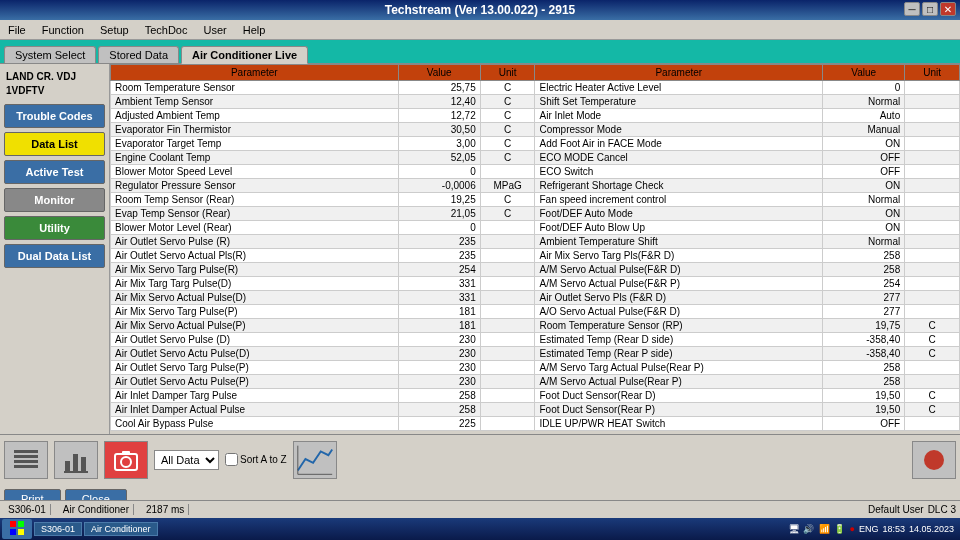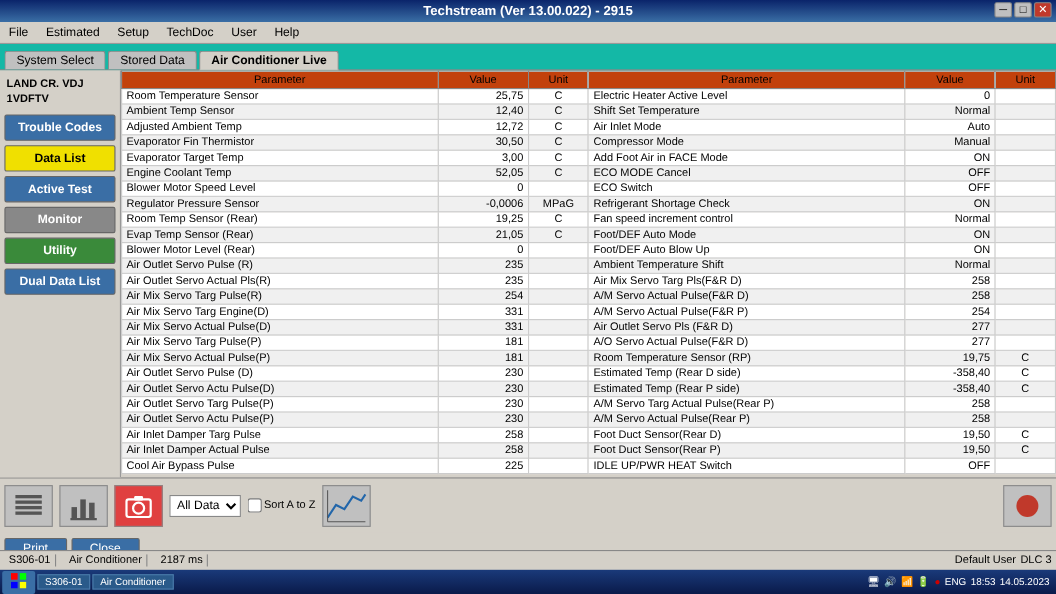--- a/index.html
+++ b/index.html
@@ -287,21 +287,21 @@
   <span class="title-text">Techstream (Ver 13.00.022) - 2915</span>
   <div class="window-controls">
     <div class="win-btn minimize">─</div>
     <div class="win-btn maximize">□</div>
     <div class="win-btn close">✕</div>
   </div>
 </div>
 
 <div id="menu-bar">
   <span class="menu-item">File</span>
-  <span class="menu-item">Estimated</span>
+  <span class="menu-item">Function</span>
   <span class="menu-item">Setup</span>
   <span class="menu-item">TechDoc</span>
   <span class="menu-item">User</span>
   <span class="menu-item">Help</span>
 </div>
 
 <div id="tab-bar">
   <div class="tab">System Select</div>
   <div class="tab">Stored Data</div>
   <div class="tab active">Air Conditioner Live</div>
@@ -443,21 +443,21 @@
             </tr>
             <tr>
               <td class="param-col">Air Mix Servo Targ Pulse(R)</td>
               <td class="val-col">254</td>
               <td class="unit-col"></td>
               <td class="param-col">A/M Servo Actual Pulse(F&amp;R D)</td>
               <td class="val-col">258</td>
               <td class="unit-col"></td>
             </tr>
             <tr>
-              <td class="param-col">Air Mix Servo Targ Engine(D)</td>
+              <td class="param-col">Air Mix Targ Targ Pulse(D)</td>
               <td class="val-col">331</td>
               <td class="unit-col"></td>
               <td class="param-col">A/M Servo Actual Pulse(F&amp;R P)</td>
               <td class="val-col">254</td>
               <td class="unit-col"></td>
             </tr>
             <tr>
               <td class="param-col">Air Mix Servo Actual Pulse(D)</td>
               <td class="val-col">331</td>
               <td class="unit-col"></td>

